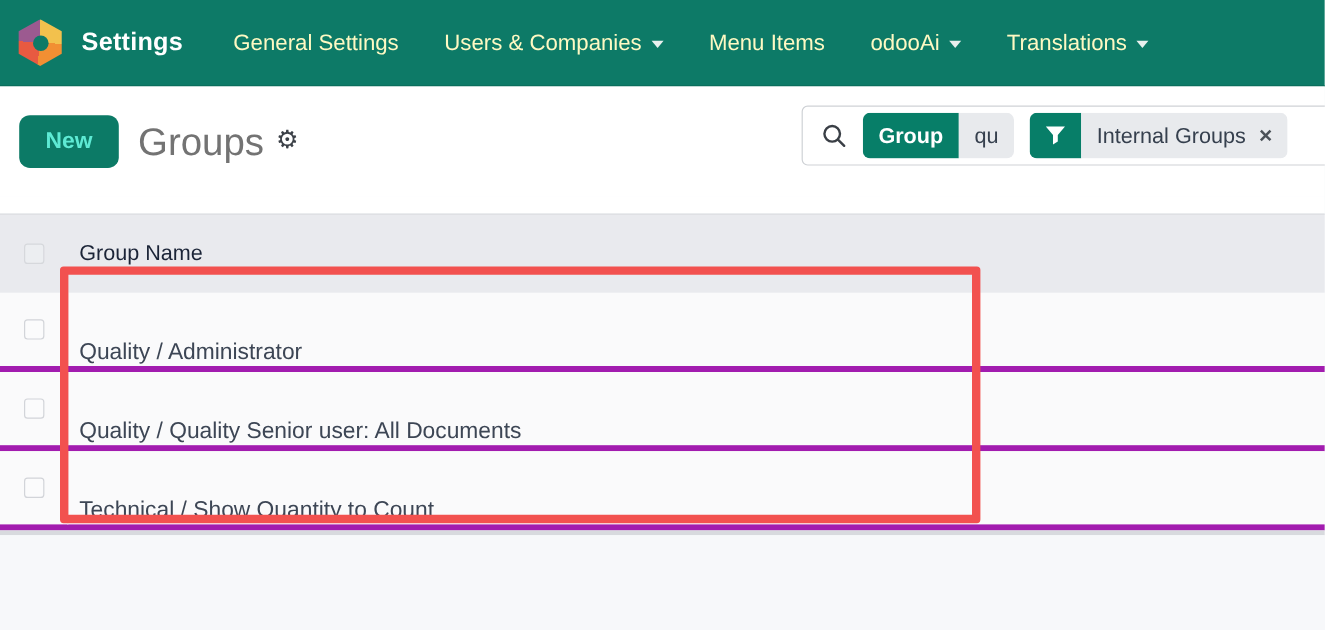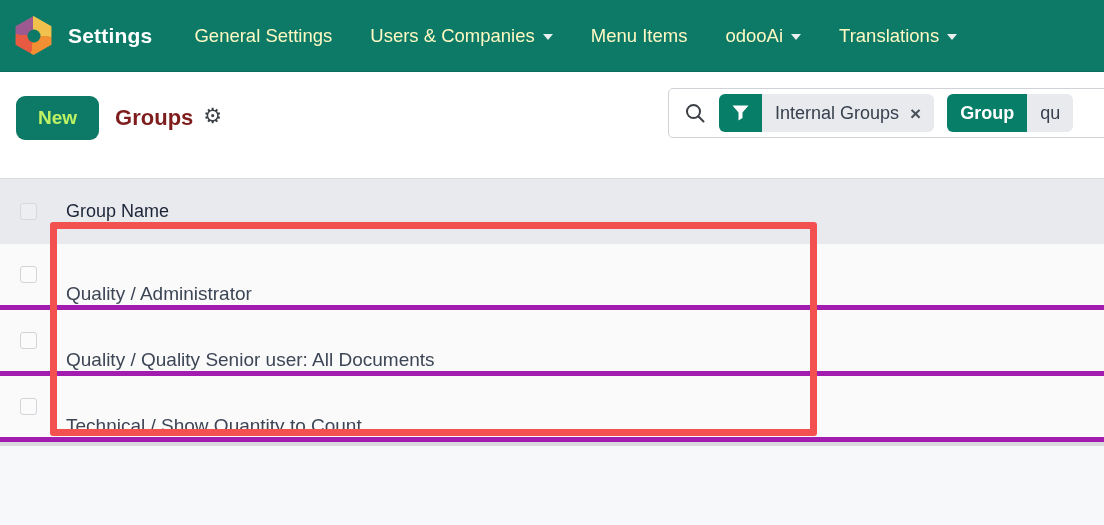--- a/index.html
+++ b/index.html
@@ -73,34 +73,34 @@
   .control-panel {
     height: 92px;
     background: #ffffff;
     position: relative;
     display: flex;
     align-items: center;
     padding-left: 16px;
   }
   .btn-new {
     background: #0c7a66;
-    color: #bef264;
+    color: #5eead4;
     font-family: "Liberation Sans", sans-serif;
     font-size: 19px;
     font-weight: 700;
     border: none;
     border-radius: 9px;
     padding: 11px 22px;
     cursor: pointer;
   }
   .view-title {
-    font-size: 22px;
-    color: #7f1d1d;
+    font-size: 32px;
+    color: #737373;
     margin-left: 16px;
-    font-weight: 700;
+    font-weight: 400;
   }
   .gear-icon {
     font-size: 21px;
     color: #3c4148;
     margin-left: 10px;
     margin-top: -4px;
     cursor: pointer;
   }
 
   
@@ -260,37 +260,37 @@
 
   <div class="search-bar">
     <span class="search-icon">
       <svg width="22" height="22" viewBox="0 0 22 22" fill="none">
         <circle cx="9.5" cy="9.5" r="6.5" stroke="#3a3f46" stroke-width="2"></circle>
         <line x1="14.5" y1="14.5" x2="19.5" y2="19.5" stroke="#3a3f46" stroke-width="2" stroke-linecap="round"></line>
       </svg>
     </span>
 
     <div class="facet">
+      <span class="facet-head">Group</span>
+      <span class="facet-body">
+        <span>qu</span>
+      </span>
+    </div>
+
+    <div class="facet">
       <span class="facet-head">
         <svg width="17" height="16" viewBox="0 0 17 16" fill="#ffffff">
           <path d="M0.5 0.5 H16.5 L10.5 7.5 V13 L6.5 15.5 V7.5 Z"></path>
         </svg>
       </span>
       <span class="facet-body">
         <span>Internal Groups</span>
         <span class="facet-remove">×</span>
       </span>
     </div>
-
-    <div class="facet">
-      <span class="facet-head">Group</span>
-      <span class="facet-body">
-        <span>qu</span>
-      </span>
-    </div>
   </div>
 </section>
 
 <main>
   <div class="list-gap"></div>
 
   <div class="list-header">
     <div class="cell-check">
       <span class="checkbox"></span>
     </div>

